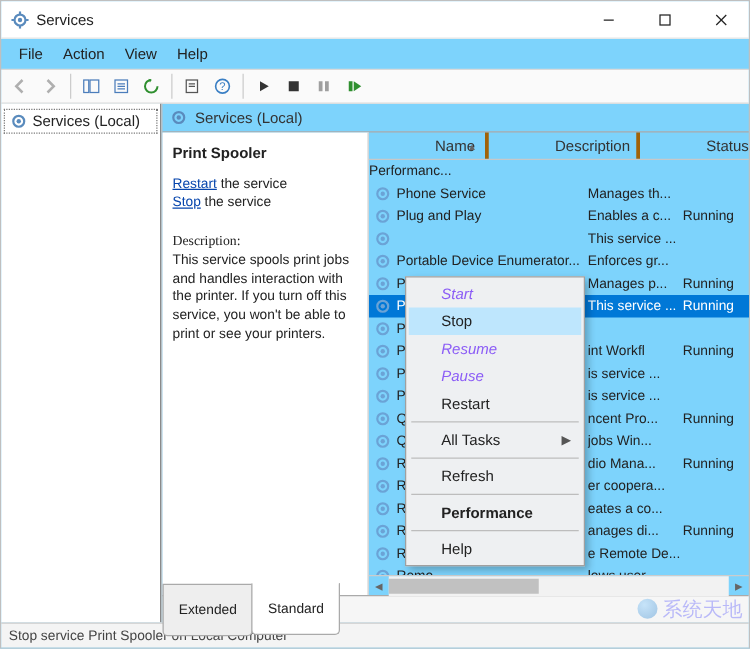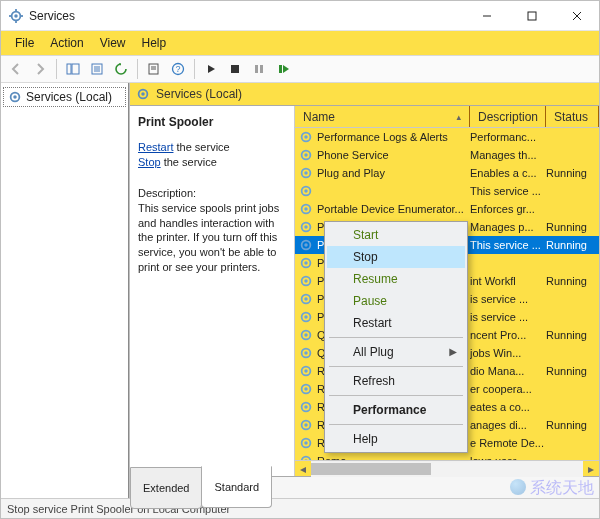--- a/index.html
+++ b/index.html
@@ -1,17 +1,17 @@
 <!DOCTYPE html>
 <html><head>
 <meta charset="utf-8">
 <style>
   * { box-sizing: border-box; margin: 0; padding: 0; font-family: "Segoe UI", Tahoma, sans-serif; }
   body { width: 600px; height: 519px; background: #fff; font-size: 12px; color: #222; overflow: hidden; position: relative; }
-  .window { width: 600px; height: 519px; display: flex; flex-direction: column; border: 1px solid #bfbfbf; background: #fde047; }
+  .window { width: 600px; height: 519px; display: flex; flex-direction: column; border: 1px solid #bfbfbf; background: #7dd3fc; }
   
   .titlebar { height: 30px; display: flex; align-items: center; justify-content: space-between; padding: 0 0 0 8px; background: #fff; border-bottom: 1px solid #e5e5e5; }
   .titlebar-left { display: flex; align-items: center; gap: 6px; }
   .titlebar-title { font-size: 12px; }
   .titlebar-controls { display: flex; height: 100%; }
   .tb-btn { width: 45px; height: 100%; display: flex; align-items: center; justify-content: center; color: #333; cursor: default; }
   .tb-btn svg { width: 10px; height: 10px; }
   
   .menubar { display: flex; gap: 0; padding: 2px 6px; border-bottom: 1px solid #d9d9d9; }
   .menu-item { padding: 3px 8px; font-size: 12px; }
@@ -27,25 +27,25 @@
   .nav-item { display: flex; align-items: center; gap: 4px; padding: 2px 4px; border: 1px solid transparent; }
   .nav-item.selected { border: 1px dotted #7a7a7a; }
   .gear { width:14px; height:14px; }
   
   .right-pane { flex: 1; display: flex; flex-direction: column; min-width: 0; border-left: 1px solid #bfbfbf; }
   .panel-header { padding: 4px 6px; border-bottom: 1px solid #aaa; display:flex; align-items:center; gap:6px; font-size:12px; color:#333; }
   .panel-content { flex:1; display:flex; min-height:0; }
   .details-col { width:165px; border-right:1px solid #ccc; padding:8px 10px 8px 8px; font-size:11px; line-height:1.35; color:#222; background:#fff; }
   .details-title { font-weight:700; font-size:12px; margin-bottom:10px; }
   .link { color:#0645ad; text-decoration:underline; cursor:default; }
-  .desc-lbl { margin-top:16px; }
+  .desc-lbl { margin-top:16px;font-family:Liberation Serif, serif; }
   
   .list-col { flex:1; display:flex; flex-direction:column; min-width:0; position:relative; }
   .col-headers { display:flex; border-bottom:1px solid #c8c8c8; height:22px; align-items:stretch; font-size:12px; color:#333; }
-  .ch { display:flex; align-items:center; padding:0 8px; border-right:1px solid #a16207; position:relative; }
+  .ch { display:flex; align-items:center; padding:0 8px; border-right:3px solid #a16207; position:relative;margin-left:45px; }
   .ch.sorted::after { content:"▴"; position:absolute; right:8px; color:#666; font-size:9px; }
   .ch:nth-child(1){ width:175px; }
   .ch:nth-child(2){ width:76px; }
   .ch:nth-child(3){ flex:1; }
   .rows { overflow-x:auto; flex:1; }
   .rows-inner{ width:700px; }
   .row { display:flex; align-items:center; height:18px; font-size:11px; }
   .row.sel { background:#007acc; background:#1e88e5; background:#0078d7; color:#fff; }
   .row .c1 { width:175px; display:flex; align-items:center; gap:4px; padding-left:4px; white-space:nowrap; overflow:hidden; text-overflow:ellipsis; }
   .row .c2 { width:76px; white-space:nowrap; overflow:hidden; text-overflow:ellipsis; }
@@ -53,21 +53,21 @@
   .svc-icon { width:14px; height:14px; flex-shrink:0; }
   
   .panel-tabs { display:flex; border-top:1px solid #aaa; height:22px; align-items:center; background:#f6f6f6; }
   .ptab { padding:14px 12px; font-size:11px; background:#fff; border:1px solid #aaa; border-top:1px solid #fff; border-radius:0 0 4px 4px; margin-right:-1px; position:relative; top:-1px; }
   .ptab.inactive { background:#eee; border-top:1px solid #aaa; top:0; }
   
   .statusbar { height:20px; border-top:1px solid #ccc; display:flex; align-items:center; padding:0 6px; font-size:11px; color:#444; background:#f4f4f4; }
   
   .context-menu { position:absolute; left:324px; top:221px; width:144px; background:#eef0f2; border:1px solid #a0a0a0; padding:2px; box-shadow:3px 3px 6px rgba(0,0,0,0.25); font-size:12px; }
   .cm-item { padding:4px 18px 4px 26px; position:relative; }
-  .cm-item.disabled { color:#4d7c0f; }
+  .cm-item.disabled { color:#8b5cf6;font-style:italic; }
   .cm-item.highlight { background:#bee6fd; }
   .cm-sep { height:1px; background:#bdbdbd; margin:3px 2px; }
   .cm-item .arrow { position:absolute; right:8px; top:5px; font-size:10px; color:#555; }
   
   .watermark { position:absolute; right:6px; bottom:20px; font-size:16px; color:rgba(0,0,255,0.25); font-family:"SimSun","Segoe UI"; pointer-events:none; }
   .watermark-ico { display:inline-block; width:16px; height:16px; border-radius:50%; background:radial-gradient(circle at 35% 30%, #6ec2ff, #0067c0); vertical-align:-2px; margin-right:4px; opacity:.35; }
   
   .hscroll { height:16px; border-top:1px solid #ccc; display:flex; align-items:center; }
   .hs-btn { width:16px; height:16px; display:flex; align-items:center; justify-content:center; color:#666; }
   .hs-track { flex:1; height:16px; background:#f2f2f2; position:relative; }
@@ -227,27 +227,20 @@
 
         <div class="list-col">
           <div class="col-headers">
             <div class="ch sorted">Name</div>
             <div class="ch">Description</div>
             <div class="ch">Status</div>
           </div>
           <div class="rows" id="rows">
             <div class="rows-inner" id="rows-inner">
                 <div class="row">
-                  <div class="c1">
-                    <svg class="svc-icon" viewBox="0 0 16 16">
-                      <circle cx="8" cy="8" r="5" fill="none" stroke="#6ba3d6" stroke-width="2"></circle>
-                      <circle cx="8" cy="8" r="2" fill="#6ba3d6"></circle>
-                    </svg>
-                    <span>Performance Logs &amp; Alerts</span>
-                  </div>
                   <div class="c2">Performanc...</div>
                   <div class="c3"></div>
                 </div>
                 <div class="row">
                   <div class="c1">
                     <svg class="svc-icon" viewBox="0 0 16 16">
                       <circle cx="8" cy="8" r="5" fill="none" stroke="#6ba3d6" stroke-width="2"></circle>
                       <circle cx="8" cy="8" r="2" fill="#6ba3d6"></circle>
                     </svg>
                     <span>Phone Service</span>
@@ -465,21 +458,21 @@
   </div>
 </div>
 
 <div class="context-menu">
   <div class="cm-item disabled">Start</div>
   <div class="cm-item highlight">Stop</div>
   <div class="cm-item disabled">Resume</div>
   <div class="cm-item disabled">Pause</div>
   <div class="cm-item">Restart</div>
   <div class="cm-sep"></div>
-  <div class="cm-item"><span>All Plug</span><span class="arrow">▶</span></div>
+  <div class="cm-item"><span>All Tasks</span><span class="arrow">▶</span></div>
   <div class="cm-sep"></div>
   <div class="cm-item">Refresh</div>
   <div class="cm-sep"></div>
   <div class="cm-item"><b>Performance</b></div>
   <div class="cm-sep"></div>
   <div class="cm-item">Help</div>
 </div>
 
 <div class="watermark">
   <span class="watermark-ico"></span><span>系统天地</span>

